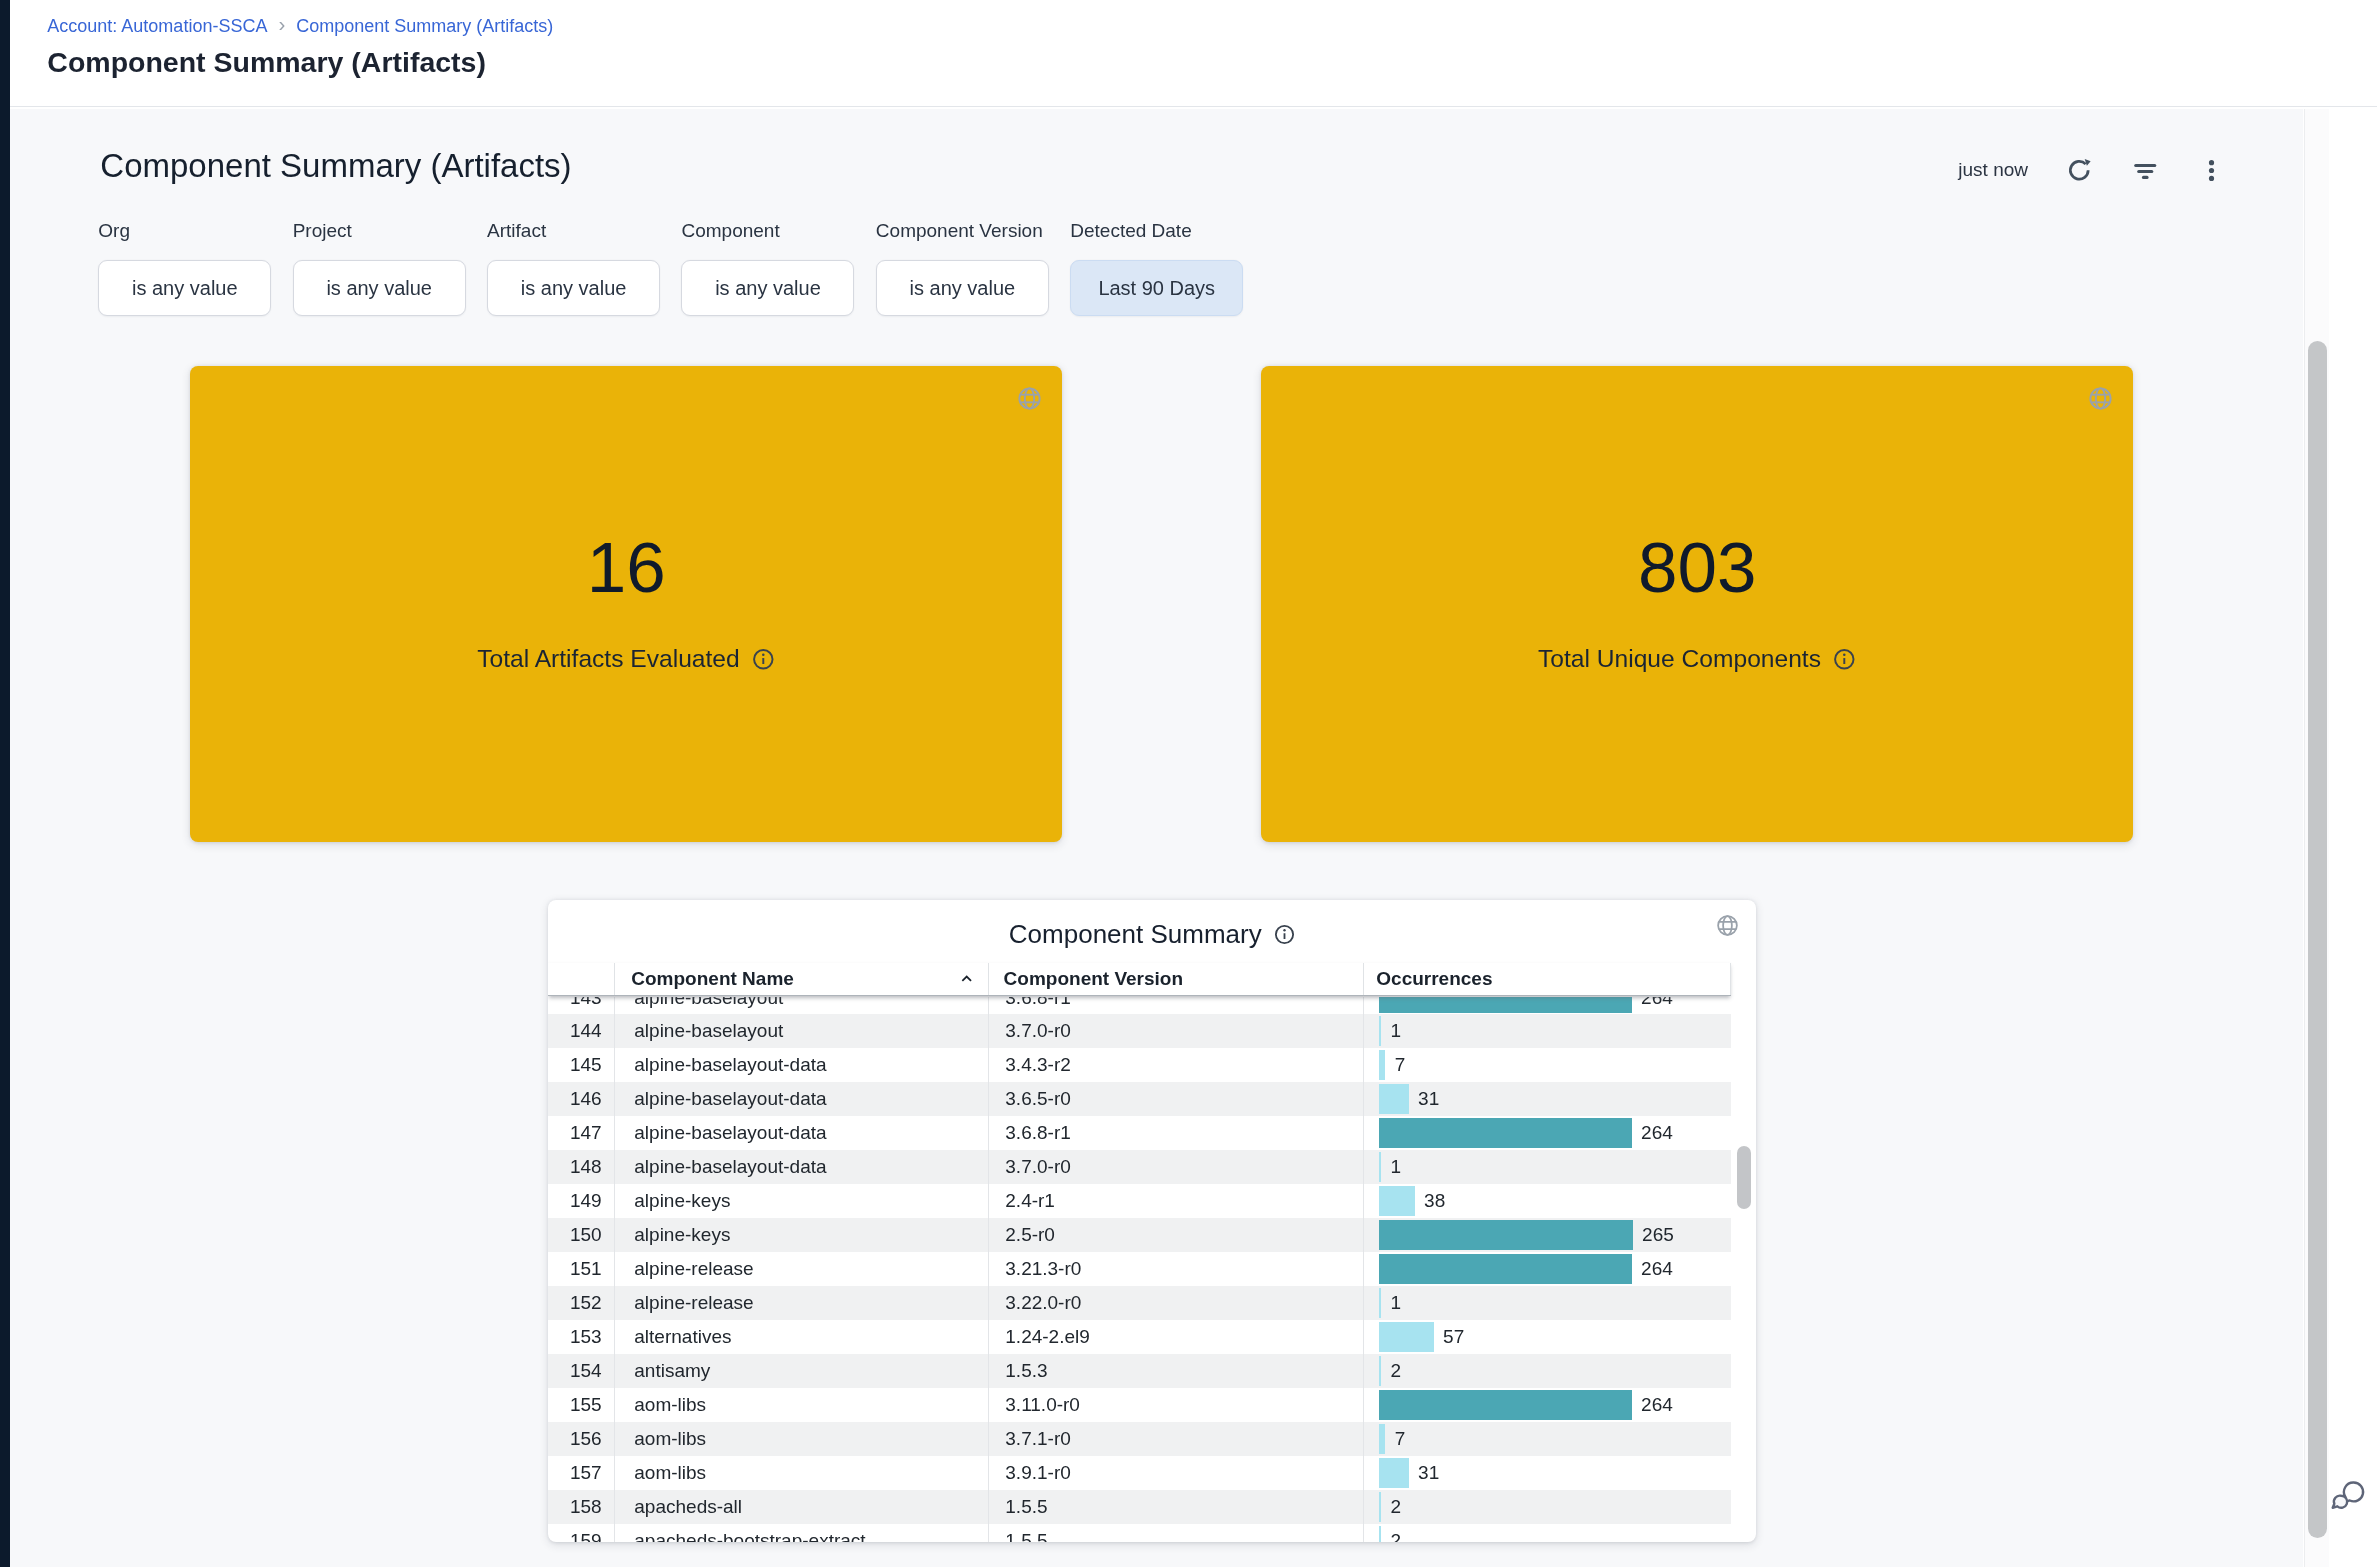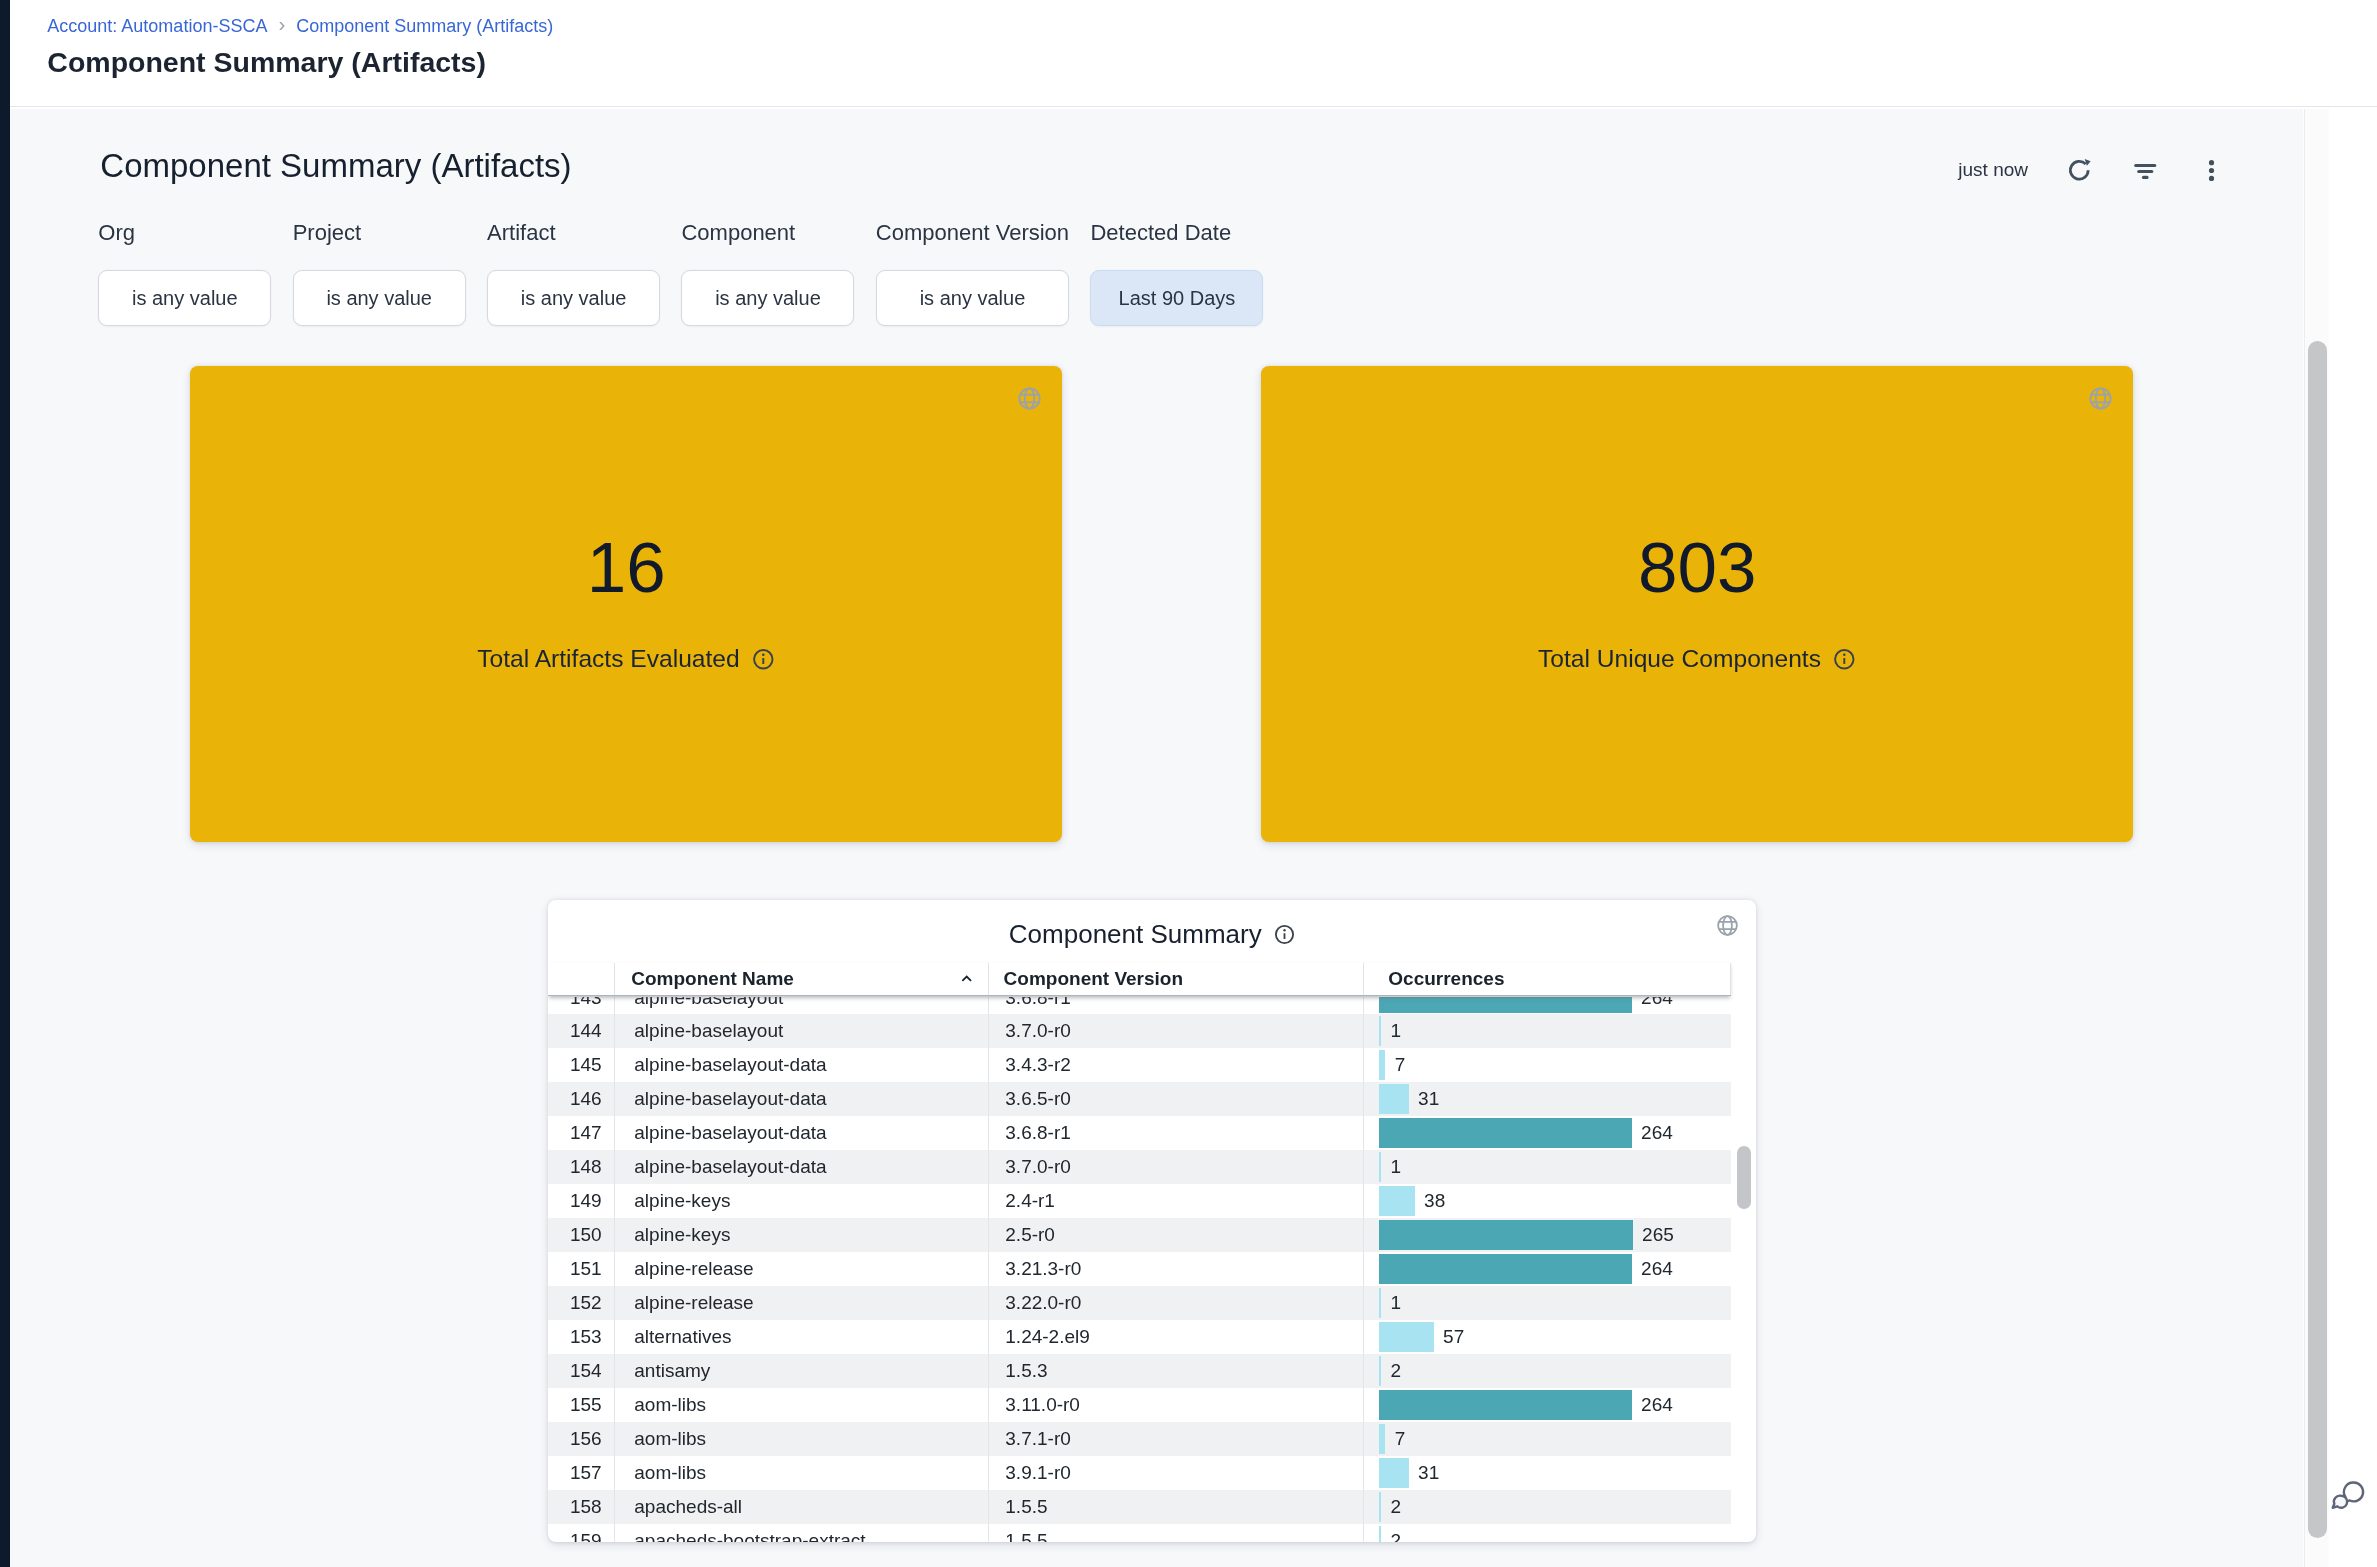--- a/index.html
+++ b/index.html
@@ -20,40 +20,40 @@
   .content{position:absolute;left:10.3px;top:109px;width:2293px;height:1458px;background:#F7F8FA;}
 
   .dash-title{position:absolute;left:90px;top:38px;margin:0;font-size:33px;font-weight:400;color:#16202E;}
   .dash-actions{position:absolute;top:46px;left:1948px;display:flex;align-items:center;gap:36px;}
   .refreshed{font-size:19px;color:#2B3442;}
   .icon-btn{width:30px;height:30px;display:flex;align-items:center;justify-content:center;cursor:pointer;}
 
   
   .filters{position:absolute;left:88px;top:111px;display:flex;gap:21.4px;}
   .filter-group{display:flex;flex-direction:column;}
-  .filter-label{font-size:22px;color:#2A3442;margin-bottom:24px;}
+  .filter-label{font-size:19px;color:#2A3442;margin-bottom:18px;}
   .filter-pill{height:56px;min-width:173px;box-sizing:border-box;padding:0 24px;border:1.2px solid #D6D9E0;border-radius:9px;background:#fff;display:flex;align-items:center;justify-content:center;font-size:20px;color:#2A3442;cursor:pointer;box-shadow:0 0.8px 1.6px rgba(40,50,60,.06);}
   .filter-pill.hl{background:#DBE7F6;border-color:#CBDCF2;}
 
   
   .stat-card{position:absolute;top:257px;width:872px;height:476px;background:#eab308;border-radius:8px;box-shadow:0 0.8px 3.2px rgba(30,40,55,.10),0 2.4px 9.5px rgba(30,40,55,.12);}
   .stat-card.c1{left:180px;} .stat-card.c2{left:1251px;}
   .card-globe{position:absolute;top:19px;right:19px;}
   .stat-value{position:absolute;top:163px;left:0;width:100%;text-align:center;font-size:71px;font-weight:400;color:#101A2B;line-height:1.1;}
   .stat-label{position:absolute;top:279px;left:0;width:100%;display:flex;align-items:center;justify-content:center;gap:11px;font-size:24.6px;color:#1A2434;}
 
   
   .table-card{position:absolute;left:538px;top:760px;width:1208px;height:642px;background:#fff;border-radius:8px;box-shadow:0 0.8px 3.2px rgba(30,40,55,.10),0 2.4px 9.5px rgba(30,40,55,.12);overflow:hidden;margin-top:31px;}
   .tc-title{position:absolute;top:19px;left:0;width:100%;display:flex;align-items:center;justify-content:center;gap:11px;font-size:26px;color:#17202E;}
   .tc-globe{position:absolute;top:12.7px;right:16px;}
   .grid-cols{display:grid;grid-template-columns:66px 374px 375px 368px;}
   .thead{position:absolute;top:63px;left:0;width:1183px;height:33px;box-sizing:border-box;border-bottom:1.6px solid #AEB4BA;background:#fff;z-index:3;box-shadow:0 2.4px 4px -0.8px rgba(100,105,112,.45);}
   .th{display:flex;align-items:center;font-size:19px;font-weight:700;color:#1A222C;box-sizing:border-box;height:100%;justify-content:space-between;}
   .th.b{border-left:0.8px solid #E0E3E6;}
-  .th-name{padding-left:16px;} .th-ver{padding-left:14.3px;} .th-occ{padding-left:24px;border-right:0.8px solid #E0E3E6;}
+  .th-name{padding-left:16px;} .th-ver{padding-left:14.3px;} .th-occ{padding-left:12px;border-right:0.8px solid #E0E3E6;}
   .sort-caret{margin-left:auto;margin-right:12.7px;display:flex;}
   .tbody{position:absolute;top:97px;left:0;width:1183px;height:546px;overflow:hidden;z-index:1;}
   .clip-row{height:17.4px;overflow:hidden;}
   .clip-row .row{transform:translateY(-16px);}
   .row{height:34px;align-items:center;font-size:19px;color:#21272E;box-sizing:border-box;}
   .row.stripe{background:#F0F1F2;}
   .cell{box-sizing:border-box;height:100%;display:flex;align-items:center;}
   .c-num{justify-content:flex-end;padding-right:12.7px;color:#20262D;}
   .c-name{padding-left:19px;border-left:0.8px solid #E3E5E8;}
   .c-ver{padding-left:16px;border-left:0.8px solid #E3E5E8;}

